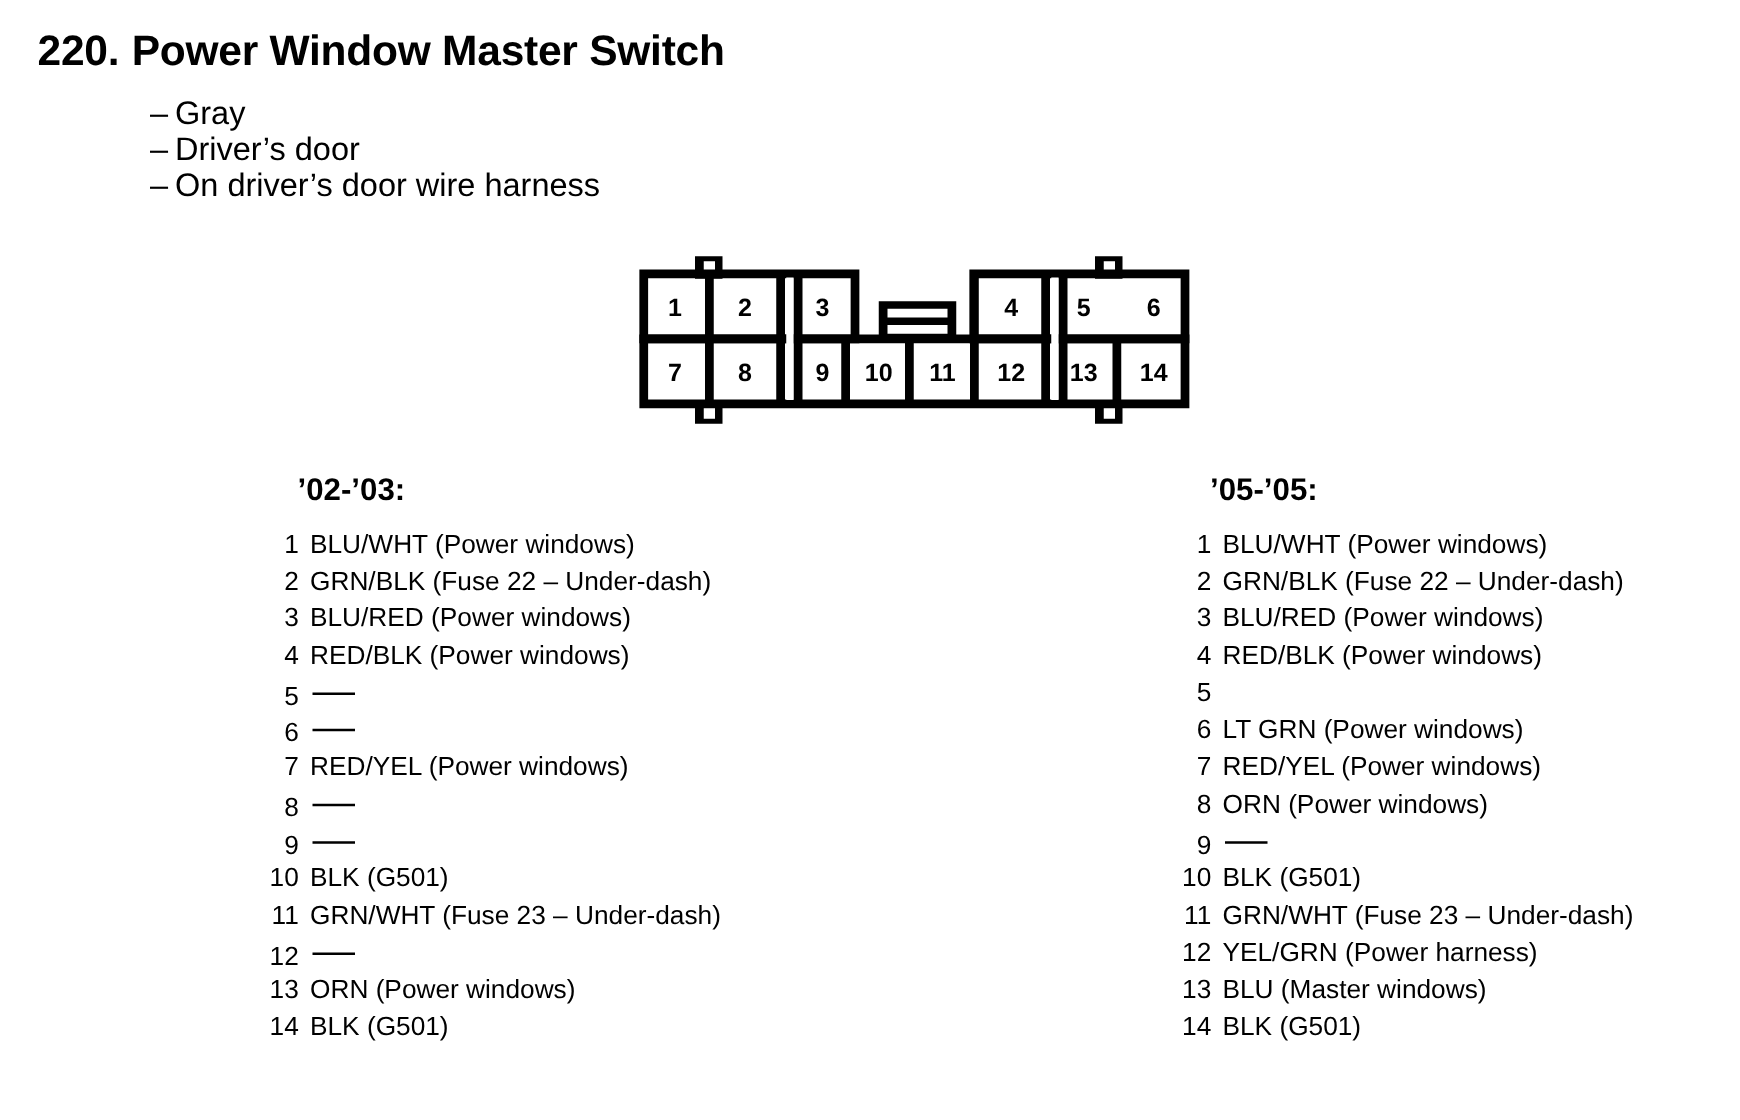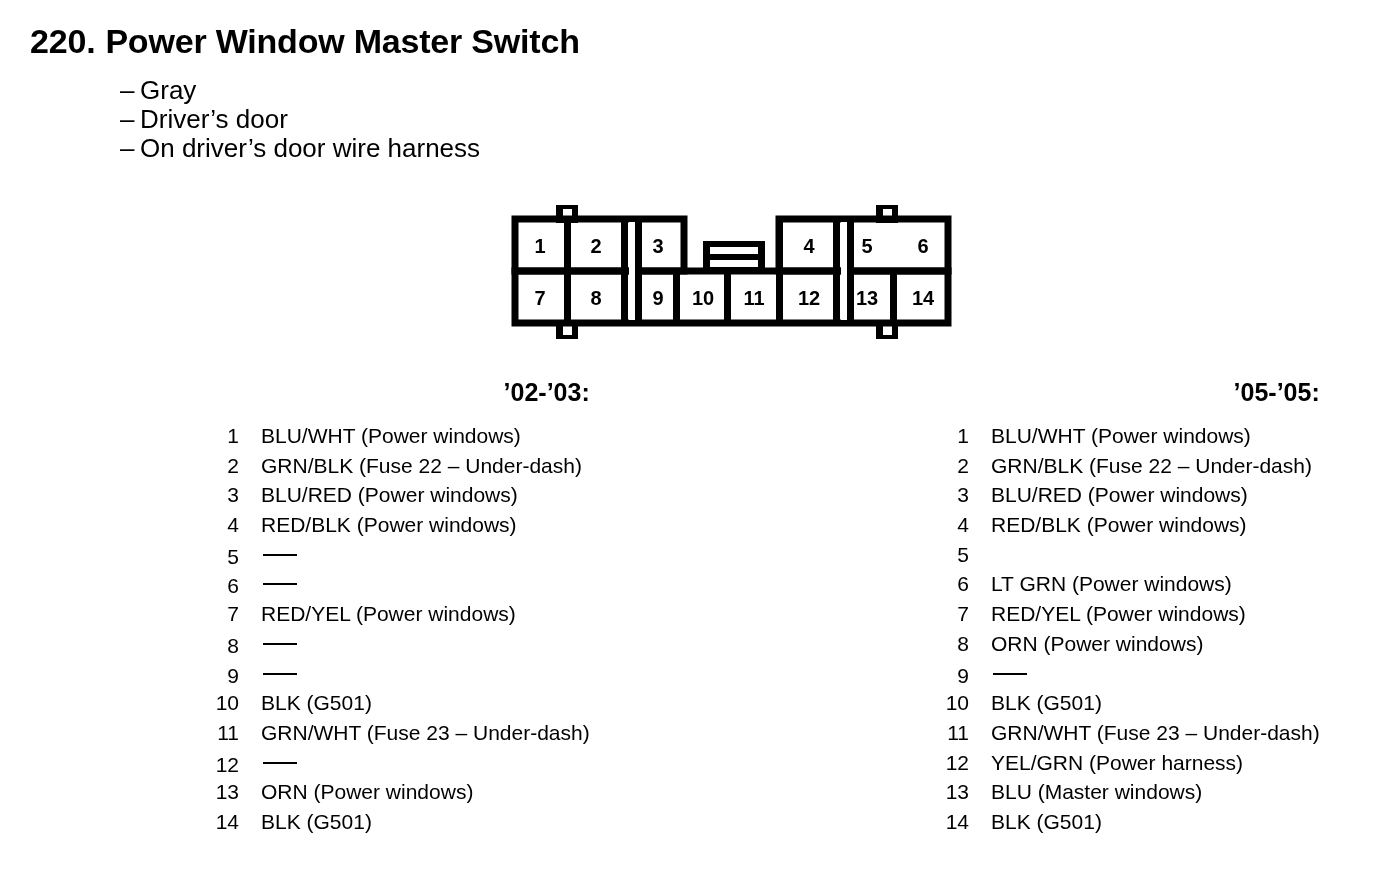--- a/index.html
+++ b/index.html
@@ -68,35 +68,34 @@
   }
   .pinlist-left  { left: 205px; top: 378px; }
   .pinlist-right { left: 935px; top: 378px; }
 
   .pinlist-heading {
     font-size: 25px;
     font-weight: bold;
     margin-left: 33px;
     margin-bottom: 17px;
     white-space: nowrap;
-    text-align: right;
   }
   .pin-row {
     display: flex;
     align-items: baseline;
     height: 29.7px;
     white-space: nowrap;
   }
   .pin-index {
     width: 34px;
     text-align: right;
     flex: 0 0 34px;
   }
   .pin-label {
-    margin-left: 22px;
+    margin-left: 9px;
   }
   .pin-label.empty {
     display: inline-block;
     position: relative;
     width: 40px;
     height: 21px;
   }
   .pin-label.empty::before {
     content: "";
     position: absolute;

